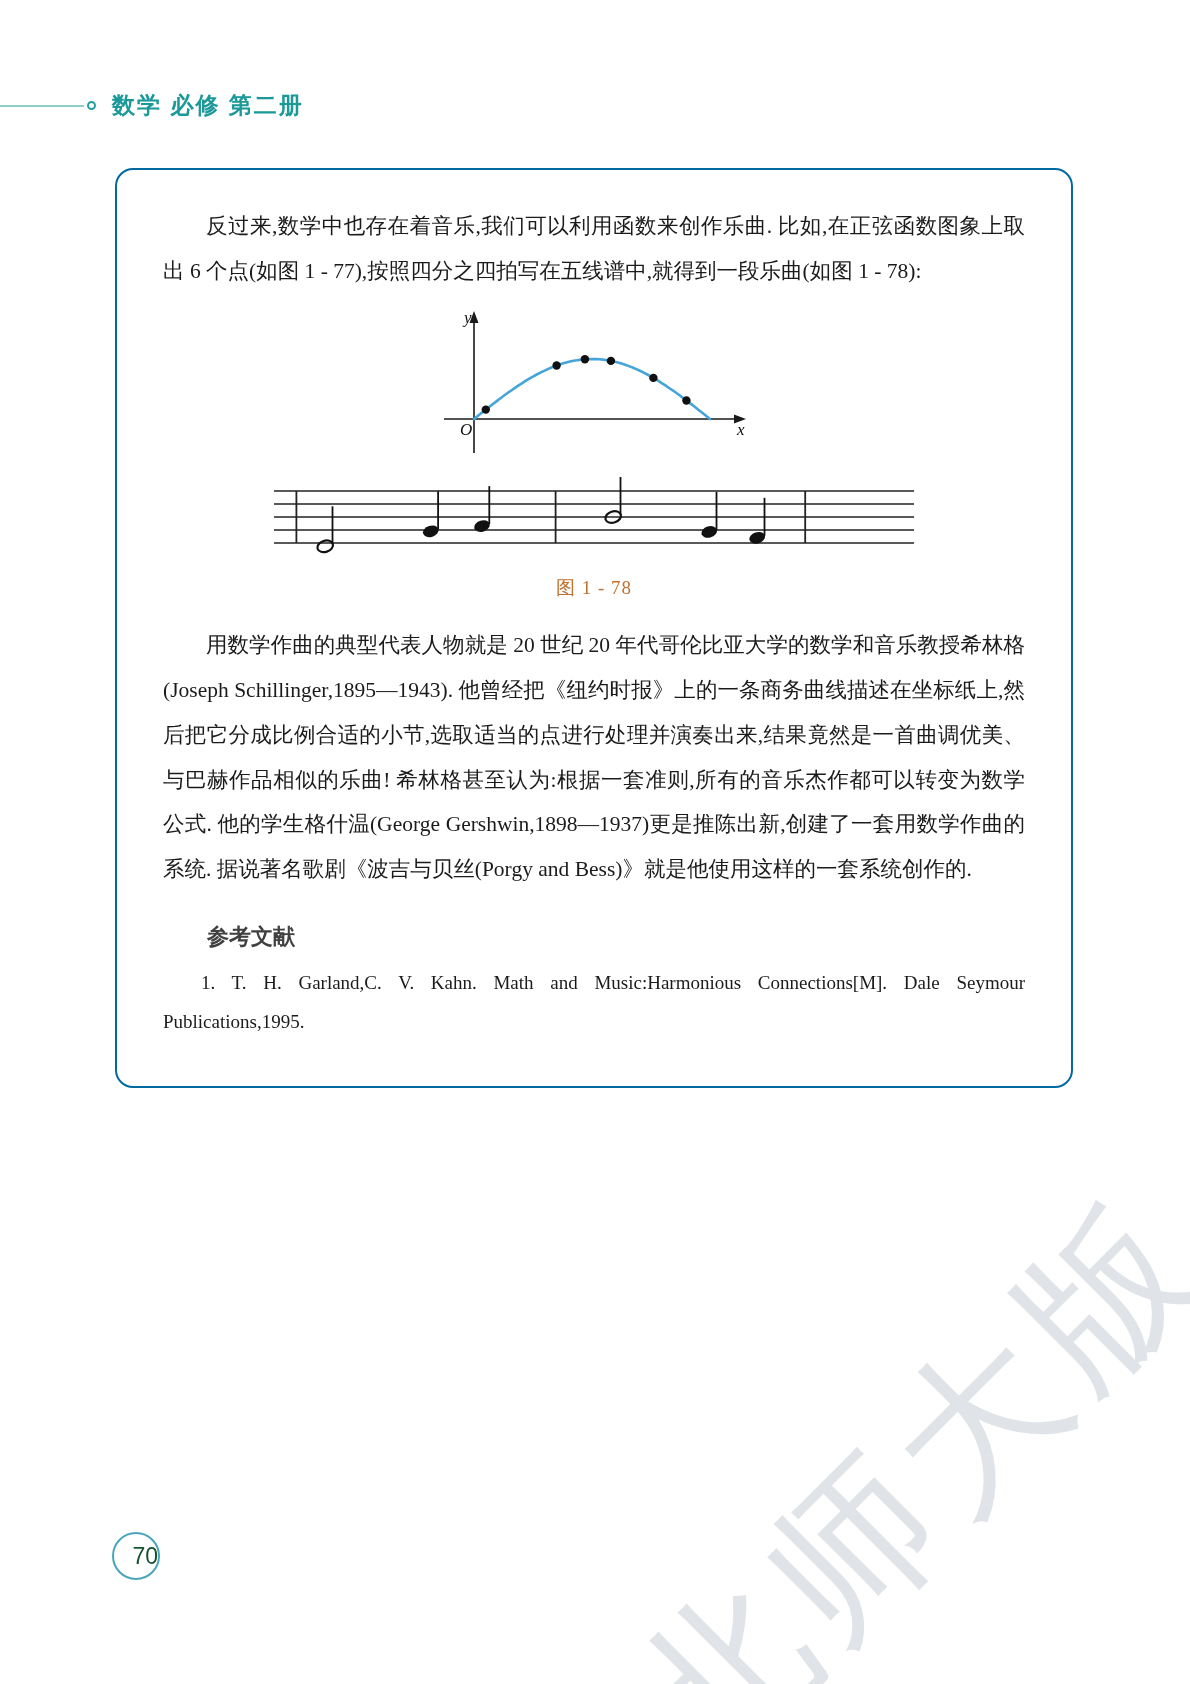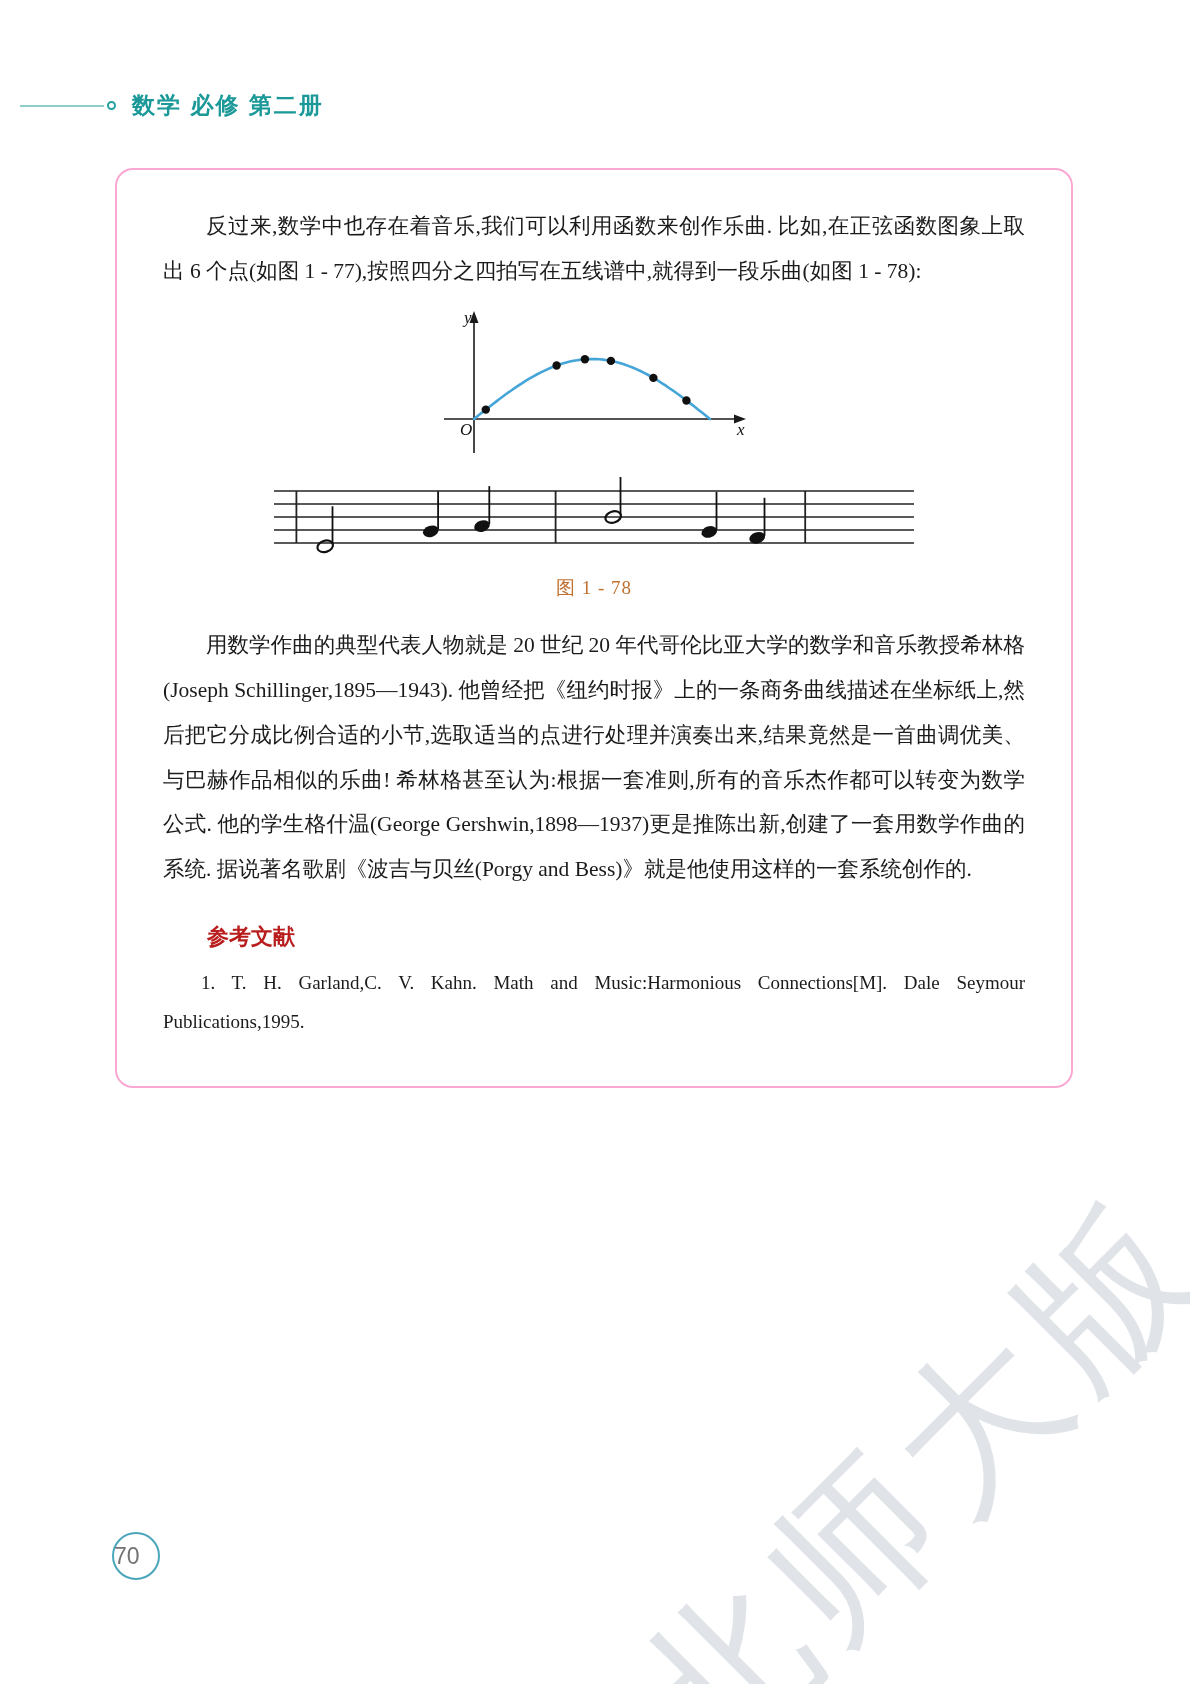--- a/index.html
+++ b/index.html
@@ -4,54 +4,54 @@
 <style>
   * { margin:0; padding:0; box-sizing:border-box; }
   html,body { background:#ffffff; }
   body {
     width:1190px; height:1684px;
     position:relative; overflow:hidden;
     font-family:"Liberation Serif", serif;
     color:#1b1b1b;
   }
   
-  .header { position:absolute; top:90px; left:0; display:flex; align-items:center;padding-left:20px; }
+  .header { position:absolute; top:90px; left:0; display:flex; align-items:center; }
   .header-rule { width:84px; height:2px; background:#8fcccc; }
   .header-ring { width:9px; height:9px; border:2px solid #23a0a0; border-radius:50%; margin-left:3px; background:#fff; }
   .header-title {
     margin-left:16px;
     font-family:"Liberation Sans", sans-serif;
     font-weight:bold; font-size:23px; color:#1b9898; letter-spacing:2px;
   }
   
   .content-box {
     position:absolute; left:115px; top:168px; width:958px; min-height:920px;
-    border:2px solid #f9a8d4; border-radius:18px;
+    border:2px solid #0369a1; border-radius:18px;
     padding:34px 46px 42px 46px;
     background:#fff;
   }
   .para { font-size:21.5px; line-height:2.08; text-align:justify; }
   .indent { text-indent:2em; }
   .figure-block { text-align:center; margin:14px 0 4px 0; }
   .figcap {
     display:block; color:#c0702f; font-size:19px; margin-top:2px;
     font-family:"Liberation Serif", serif; letter-spacing:1px;
   }
   .axis-label { font-style:italic; font-size:17px; font-family:"Liberation Serif", serif; fill:#111; }
   .ref-head {
     font-family:"Liberation Sans", sans-serif; font-weight:bold;
-    font-size:22px; margin:30px 0 12px 0; text-indent:2em; color:#b91c1c;
+    font-size:22px; margin:30px 0 12px 0; text-indent:2em; color:#404040;
   }
   .ref { font-size:19px; line-height:2.05; text-align:justify; text-indent:2em; }
   
   .page-num {
     position:absolute; left:112px; top:1532px;
     width:48px; height:48px; border:2px solid #4aa6ba; border-radius:50%;
-    display:flex; align-items:center; justify-content:flex-start;
-    font-family:"Liberation Sans", sans-serif; font-size:23px; color:#737373;
+    display:flex; align-items:center; justify-content:flex-end;
+    font-family:"Liberation Sans", sans-serif; font-size:23px; color:#14532d;
     background:#fff;
   }
   
   .watermark {
     position:absolute; right:-90px; bottom:90px;
     font-family:"Liberation Sans", sans-serif;
     font-size:165px; letter-spacing:14px; white-space:nowrap;
     color:rgba(165,175,185,0.35);
     transform:rotate(-45deg);
     pointer-events:none;

